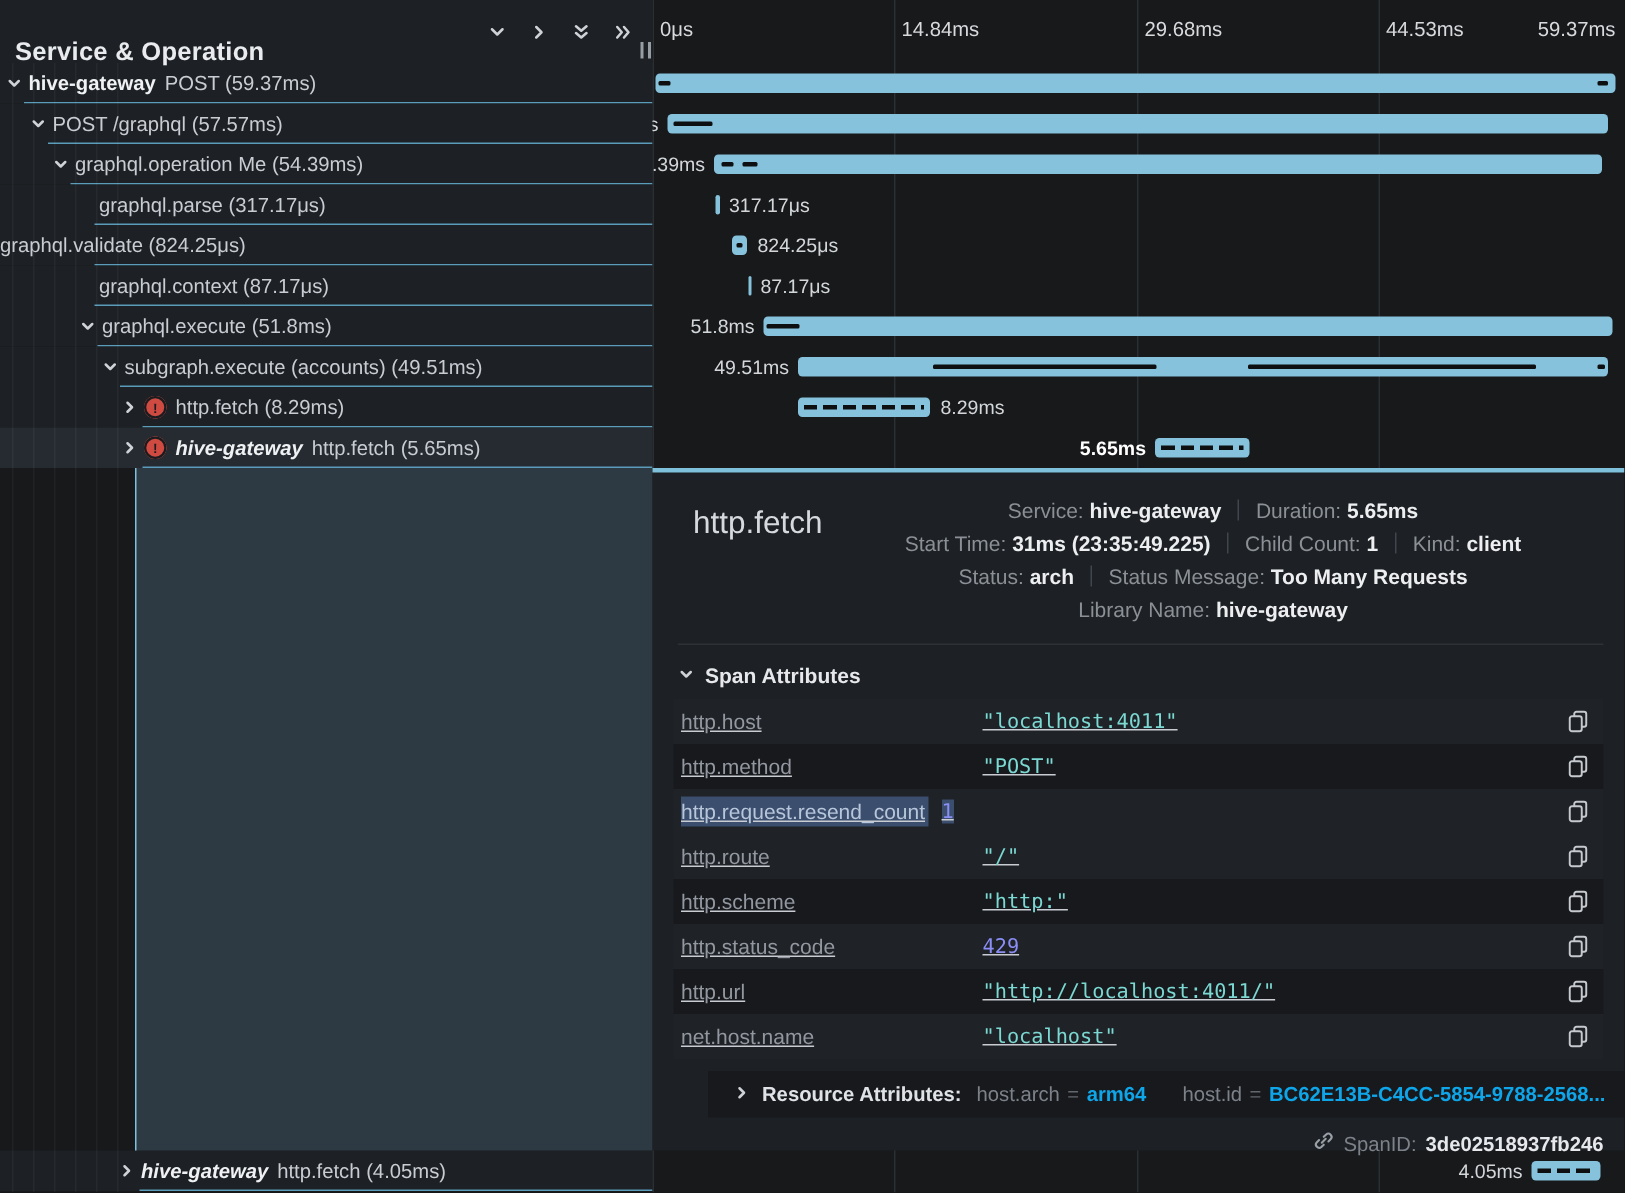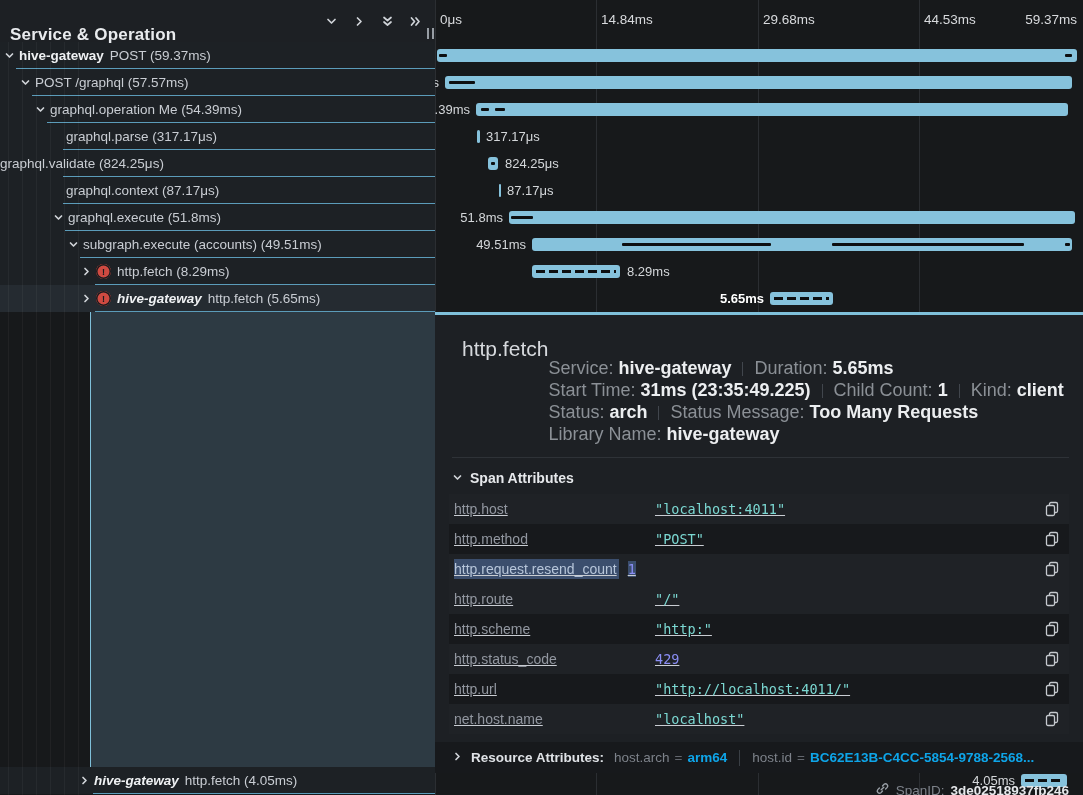--- a/index.html
+++ b/index.html
@@ -48,39 +48,39 @@
   .bar .dash { position:absolute; left:4px; right:4px; top:5px; height:3px;
                background:repeating-linear-gradient(90deg,#0d0f11 0 9px,transparent 9px 13px); }
   .lab { position:absolute; top:6px; font-size:13px; color:#d4d7da; white-space:nowrap; }
   .lab.bold { font-weight:bold; color:#ffffff; }
 
   
   .detail { position:absolute; left:0; top:312px; width:648px; height:455px; background:#1d2024;
             border-top:3px solid #7fc0da; z-index:5; }
   .d-head { display:flex; padding:14px 14px 0 27px; }
   .d-title { font-size:21px; color:#d6d9dd; padding-top:8px; }
-  .d-meta { flex:1; text-align:left; font-size:18px; line-height:22px; color:#8b9096;margin-top:28px; }
+  .d-meta { flex:1; text-align:center; font-size:14px; line-height:22px; color:#8b9096; }
   .d-meta b { color:#eceef0; font-weight:bold; }
   .msep { display:inline-block; width:1px; height:14px; background:#41464d; margin:0 11px;
           vertical-align:-2px; }
   .d-hr { height:1px; background:#2e3237; margin:12px 14px 0 17px; }
   .sec-head { display:flex; align-items:center; gap:7px; margin:12px 0 8px 17px;
               font-size:14px; font-weight:bold; color:#e6e8eb; cursor:pointer; }
   .attr-table { margin:0 14px 0 14px;text-decoration:underline; }
   .attr-row { position:relative; height:30px; display:flex; align-items:center; padding-left:5px; }
   .attr-row.alt  { background:#1f2226; }
   .attr-row.dark { background:#17191c; }
   .akey { width:201px; font-size:14px; color:#9297a0; flex:0 0 auto; white-space:nowrap; }
   .akey.sel { background:#3b4e6d; color:#b7c6da; width:auto; margin-right:9px; padding:2px 2px 2px 0; }
   .aval { font-family:"DejaVu Sans Mono", monospace; font-size:13.5px; color:#7bd8d2; white-space:nowrap; }
   .aval.num { color:#8a8ef5; }
   .aval.sel { background:#3b4e6d; }
   .copy-btn { position:absolute; right:10px; top:7px; background:none; border:none; cursor:pointer; }
   .res-band { margin-top:8px; height:31px; background:#17191c; display:flex; align-items:center;
-              padding:0 14px 0 17px; font-size:13.5px; color:#7d828a; white-space:nowrap; overflow:hidden; }
+              padding:0 14px 0 17px; font-size:13.5px; color:#7d828a; white-space:nowrap; overflow:hidden;margin-left:37px; }
   .res-band .rtitle { font-weight:bold; color:#dfe2e6; margin:0 10px 0 8px; }
   .res-band b { color:#0ea5e9; font-weight:bold; }
   .res-band .eq { color:#62666d; margin:0 5px; }
   .rsep { display:inline-block; width:1px; height:16px; background:#3a3f45; margin:0 12px; vertical-align:-3px; }
   .spanid-line { display:flex; align-items:center; justify-content:flex-end; gap:6px;
                  padding:8px 14px 0 0; font-size:13.5px; color:#7d828a; }
   .spanid-line b { color:#e6e8eb; font-weight:bold; }
 
   .chev { stroke:#cfd3d8; stroke-width:1.7; fill:none; stroke-linecap:round; stroke-linejoin:round; }
 </style>

